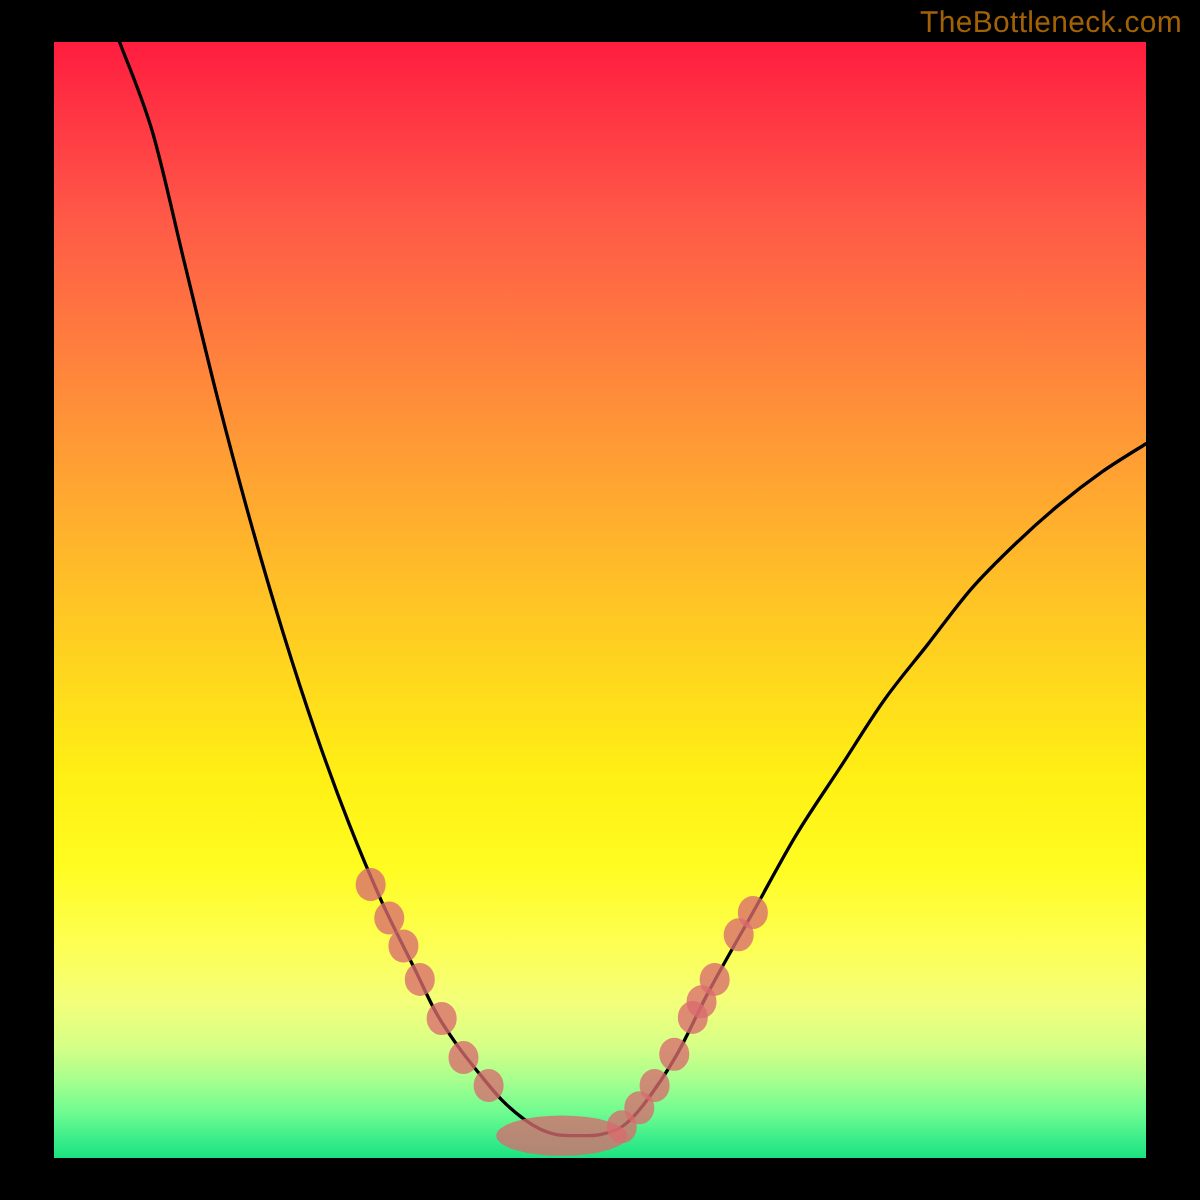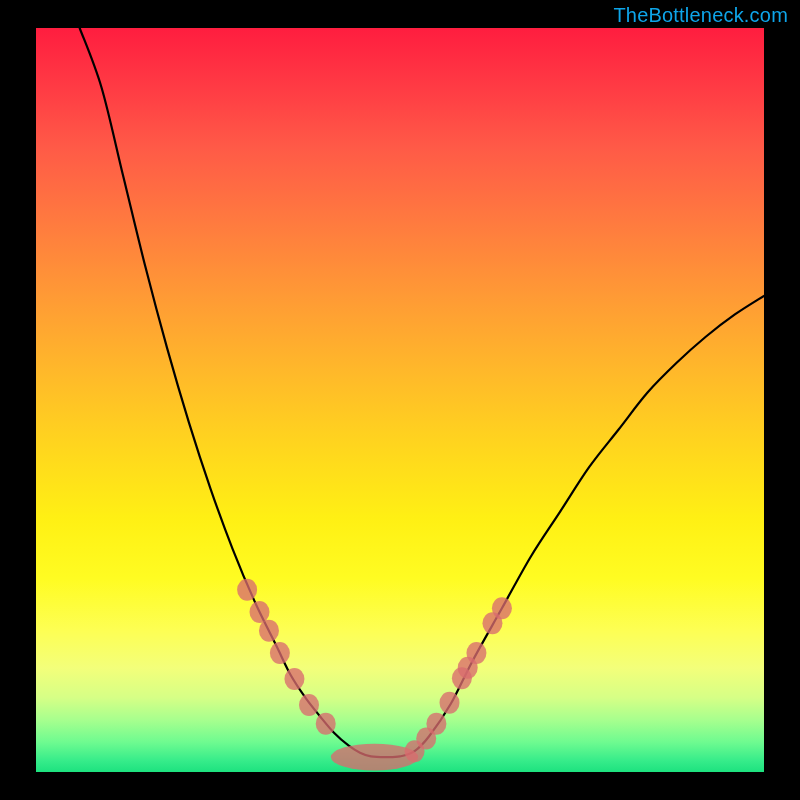--- a/index.html
+++ b/index.html
@@ -14,21 +14,21 @@
   .stage {
     position: relative;
     width: 800px;
     height: 800px;
     background: #000;
   }
   .watermark {
     position: absolute;
     top: 4px;
     right: 12px;
-    color: #0ea5e9;
+    color: #a16207;
     font-size: 20px;
     font-weight: 500;
     letter-spacing: 0.2px;
     z-index: 5;
     user-select: none;
   }
   .plot-frame {
     position: absolute;
     left: 36px;
     top: 28px;

